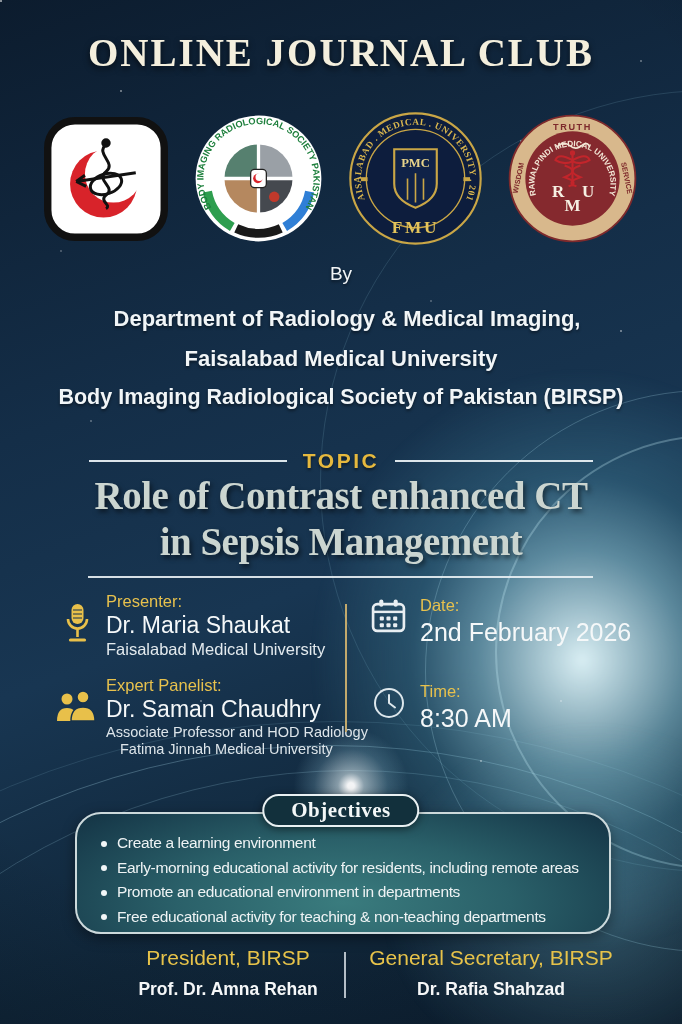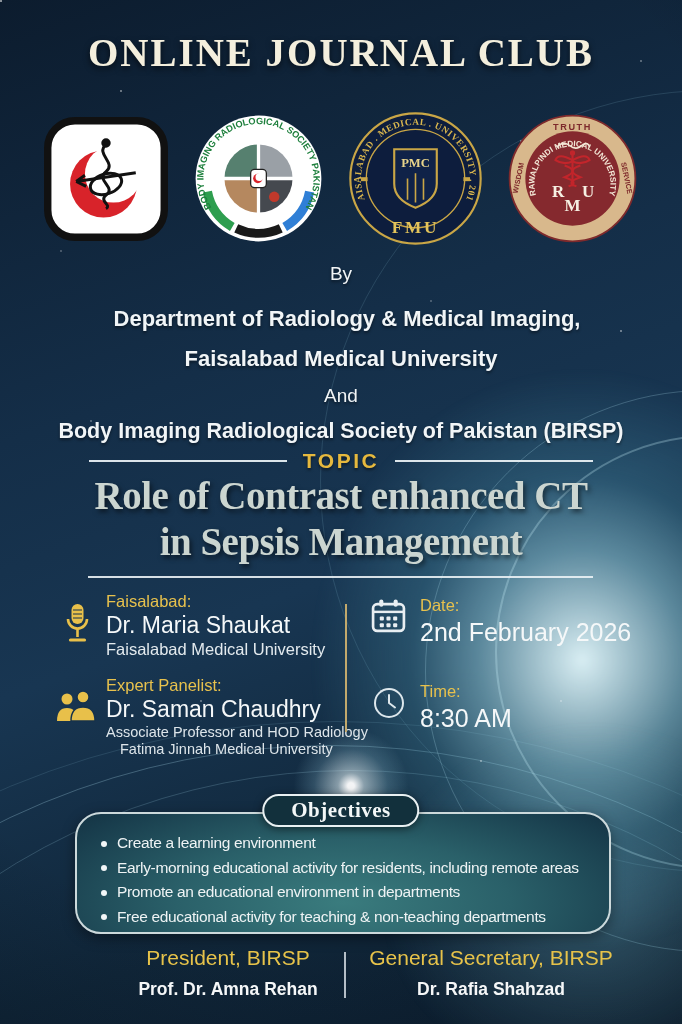--- a/index.html
+++ b/index.html
@@ -192,21 +192,20 @@
           <text x="62" y="64" font-size="13" text-anchor="middle">U</text>
           <text x="50" y="75" font-size="13" text-anchor="middle">M</text>
         </g>
       </svg>
     </div>
 
     <div class="org">
       <div class="by">By</div>
       <div class="l1">Department of Radiology &amp; Medical Imaging,</div>
       <div class="l2">Faisalabad Medical University</div>
-      <div class="and">And</div>
       <div class="l3">Body Imaging Radiological Society of Pakistan (BIRSP)</div>
     </div>
 
     <div class="topic-row">
       <div class="topic-line"></div>
       <div class="topic-label">TOPIC</div>
       <div class="topic-line"></div>
     </div>
     <div class="headline">
       <div>Role of Contrast enhanced CT</div>
@@ -216,21 +215,21 @@
     <div class="hr1"></div>
 
     <div class="info">
       <svg style="left:64px;top:14px;" width="27" height="43" viewBox="0 0 27 43">
         <rect x="7.5" y="2" width="12" height="20" rx="6" fill="#e8c04a"></rect>
         <path d="M9,8 H18 M9,12 H18 M9,16 H18" stroke="#14304a" stroke-width="1.2"></path>
         <path d="M4,17 a9.5,9.5 0 0 0 19,0" stroke="#e8c04a" stroke-width="2.6" fill="none"></path>
         <path d="M13.5,27 L13.5,35" stroke="#e8c04a" stroke-width="2.6"></path>
         <path d="M6.5,38 H20.5" stroke="#e8c04a" stroke-width="3.2" stroke-linecap="round"></path>
       </svg>
-      <div class="gold" style="left:106px;top:4px;">Faisalabad:</div>
+      <div class="gold" style="left:106px;top:4px;">Presenter:</div>
       <div class="name" style="left:106px;top:24px;">Dr. Maria Shaukat</div>
       <div class="sub" style="left:106px;top:52px;">Faisalabad Medical University</div>
 
       <svg style="left:54px;top:102px;" width="45" height="35" viewBox="0 0 45 35">
         <circle cx="13" cy="9" r="5.5" fill="#e8c04a"></circle>
         <path d="M3,31 q0,-13 10,-13 q10,0 10,13 z" fill="#e8c04a"></path>
         <circle cx="29" cy="7" r="6" fill="#e8c04a" stroke="#16324c" stroke-width="1.4"></circle>
         <path d="M17,31 q0,-14 12,-14 q12,0 12,14 z" fill="#e8c04a" stroke="#16324c" stroke-width="1.4"></path>
       </svg>
       <div class="gold" style="left:106px;top:88px;">Expert Panelist:</div>

